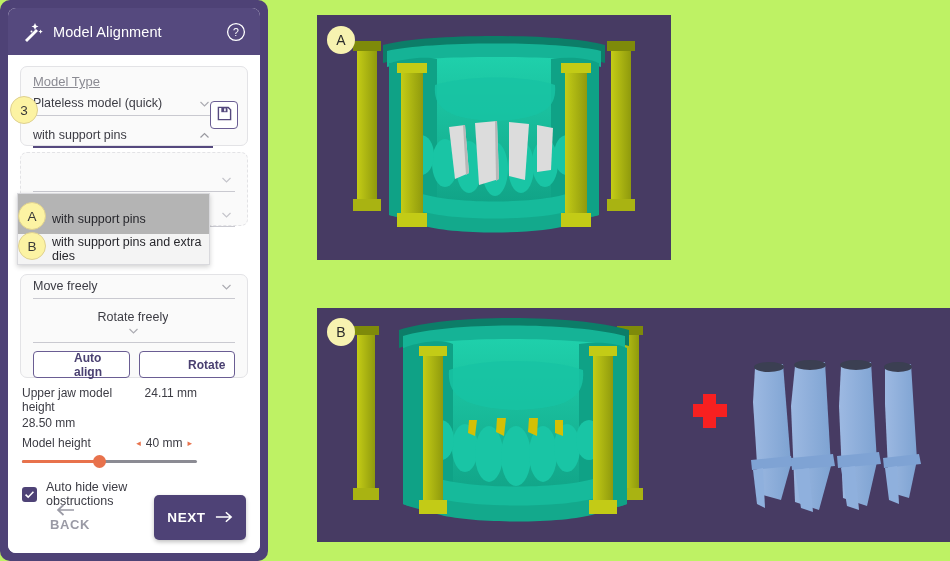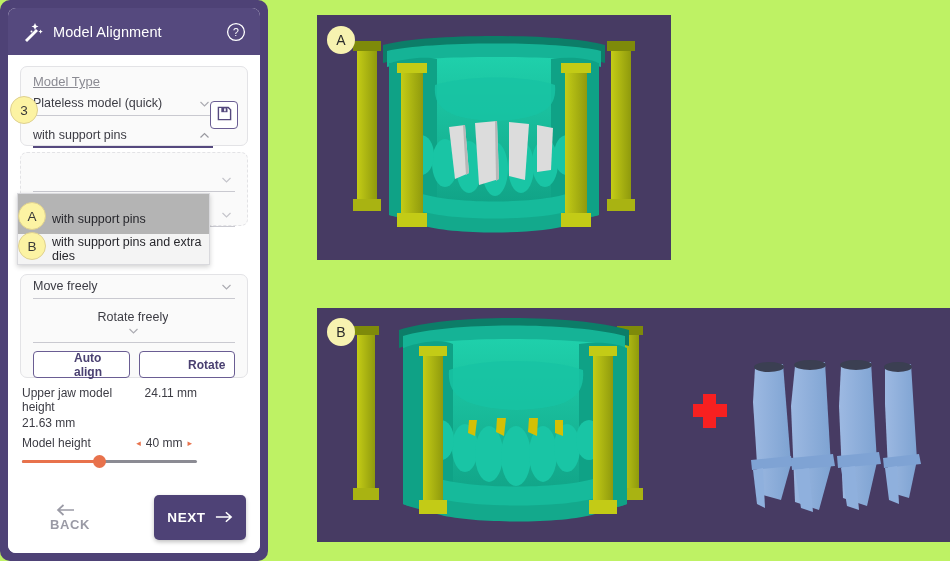--- a/index.html
+++ b/index.html
@@ -194,36 +194,44 @@
             </div>
           </div>
         </div>
 
         <div style="position:absolute;left:0;top:330px;width:203px;">
           <div class="infoline">
             <span class="k">Upper jaw model height</span>
             <span class="v">24.11 mm</span>
           </div>
           <div class="infoline">
-            <span class="v">21.63 mm</span>
+            <span class="v">28.50 mm</span>
           </div>
 
           <div class="mh" style="margin-top:5px;">
             <span class="k">Model height</span>
             <span class="arr">◂</span>
             <span>40 mm</span>
             <span class="arr">▸</span>
           </div>
 
           <div class="sliderwrap">
             <div class="track"></div>
             <div class="fill" id="sliderFill" style="width: 44%;"></div>
             <div class="thumb" id="sliderThumb" style="left: calc(44% - 6px);"></div>
           </div>
 
+          <div class="chk">
+            <span class="box">
+              <svg viewBox="0 0 14 14" width="11" height="11">
+                  <path d="M2 7.2 L5.3 10.4 L12 3.4" fill="none" stroke="#fff" stroke-width="2"></path>
+                </svg>
+            </span>
+            <span class="lab">Auto hide view obstructions</span>
+          </div>
         </div>
 
         <div class="footer">
           <div class="back">
             <svg viewBox="0 0 20 14" width="20" height="14">
               <path d="M18 7 H2 M7.5 2 L2 7 L7.5 12" fill="none" stroke="#9a9aa5" stroke-width="1.7"></path>
             </svg>
             <span>BACK</span>
           </div>
           <div class="next">

